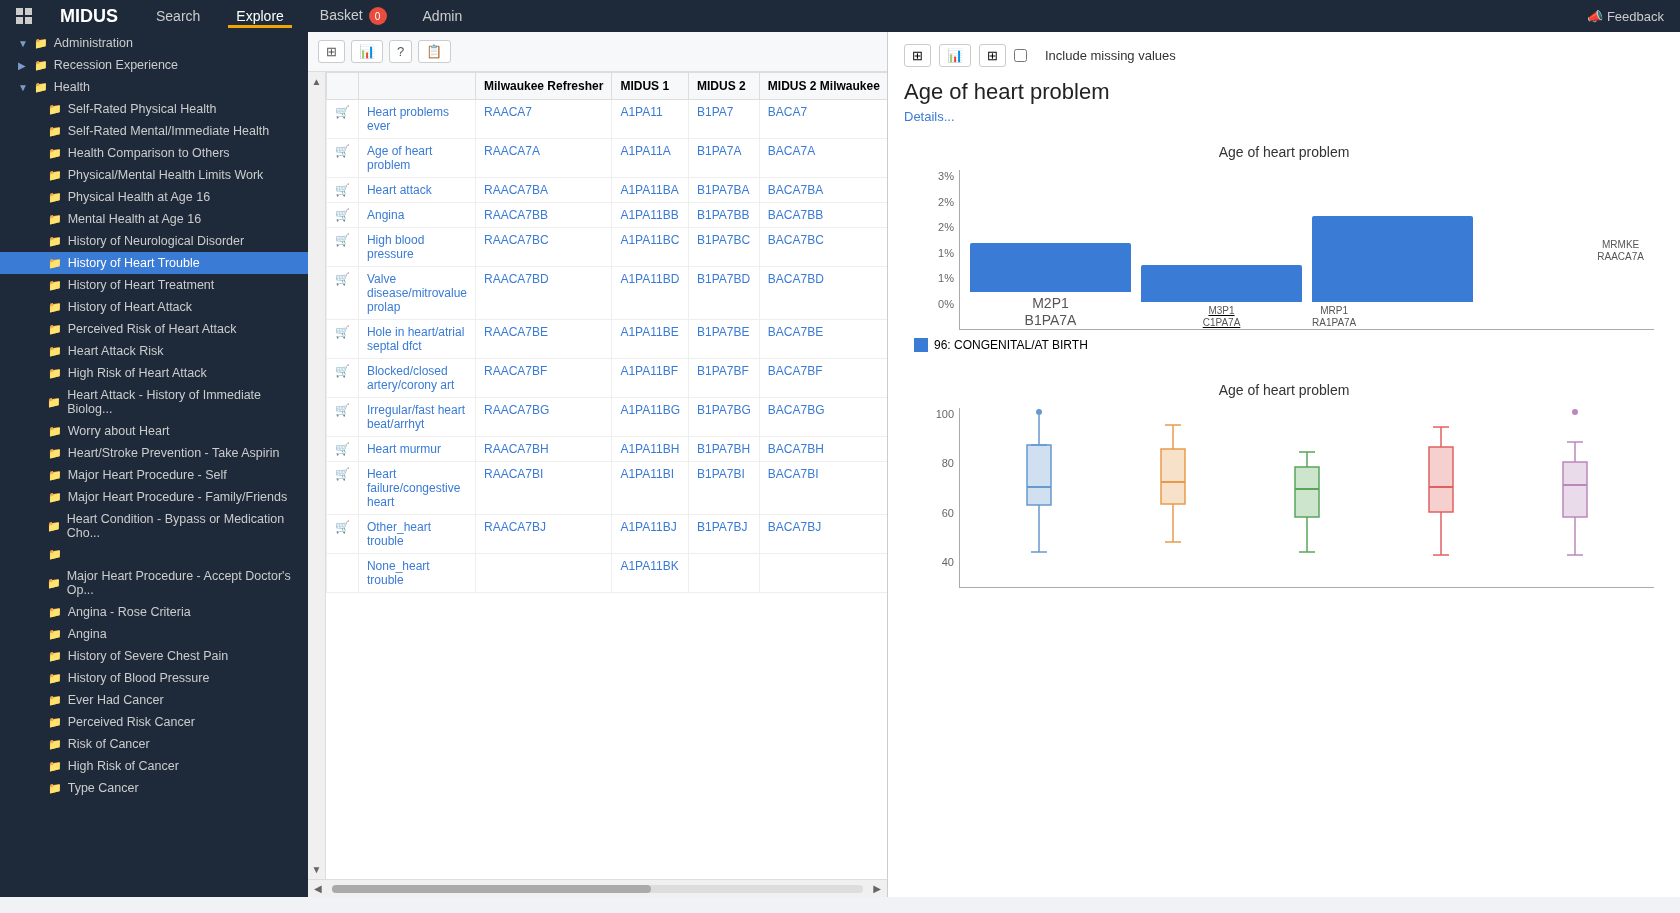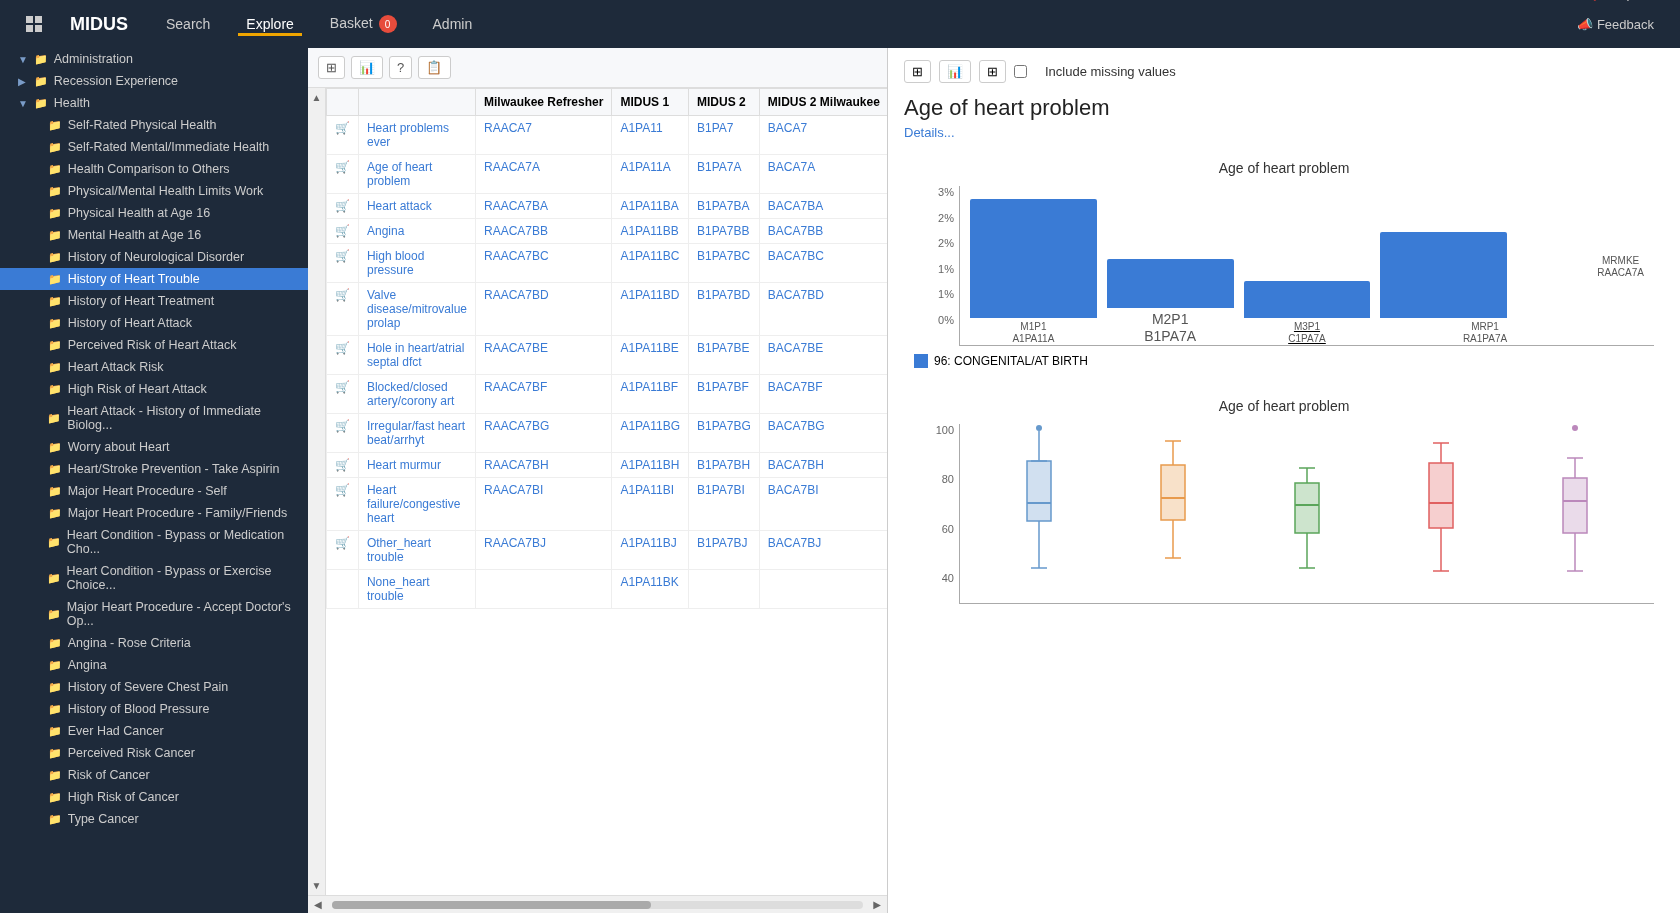--- a/index.html
+++ b/index.html
@@ -2,24 +2,24 @@
 <html><head>
   <meta charset="utf-8">
   <style>
     * { box-sizing: border-box; margin: 0; padding: 0; }
     body { font-family: Arial, sans-serif; font-size: 13px; background: #f0f2f5; overflow: hidden; height: 913px; width: 1680px; }
 
     
     .top-nav {
       background: #1e2a3a;
       color: #fff;
-      height: 48px;
+      height: 32px;
       display: flex;
       align-items: center;
-      padding: 0 26px;
+      padding: 0 16px;
       gap: 20px;
     }
     .top-nav .logo { font-weight: bold; font-size: 18px; color: #fff; margin-right: 10px; }
     .nav-item { color: #ccc; cursor: pointer; padding: 4px 8px; font-size: 14px; }
     .nav-item.active { color: #fff; border-bottom: 3px solid #f0a500; padding-bottom: 1px; }
     .nav-spacer { flex: 1; }
     .nav-right { display: flex; align-items: center; gap: 16px; color: #ccc; font-size: 13px; flex-direction: column; }
     .basket-badge { background: #e74c3c; color: #fff; border-radius: 50%; width: 18px; height: 18px; display: inline-flex; align-items: center; justify-content: center; font-size: 10px; margin-left: 2px; }
     .grid-icon { display: inline-grid; grid-template-columns: 1fr 1fr; gap: 2px; width: 16px; height: 16px; margin-right: 8px; }
     .grid-icon span { background: #ccc; display: block; }
@@ -344,21 +344,20 @@
       <span>Major Heart Procedure - Family/Friends</span>
     </div>
     <div class="sidebar-item indent-2">
       <span class="expand-btn"></span>
       <span class="folder-icon">📁</span>
       <span>Heart Condition - Bypass or Medication Cho...</span>
     </div>
     <div class="sidebar-item indent-2">
       <span class="expand-btn"></span>
       <span class="folder-icon">📁</span>
-      <span>Heart Condition - Bypass or Exercise Choice...</span>
     </div>
     <div class="sidebar-item indent-2">
       <span class="expand-btn"></span>
       <span class="folder-icon">📁</span>
       <span>Major Heart Procedure - Accept Doctor's Op...</span>
     </div>
     <div class="sidebar-item indent-2">
       <span class="expand-btn"></span>
       <span class="folder-icon">📁</span>
       <span>Angina - Rose Criteria</span>
@@ -570,42 +569,36 @@
           <div style="position:absolute;left:0;top:0;bottom:20px;width:40px;display:flex;flex-direction:column-reverse;justify-content:space-between;align-items:flex-end;font-size:11px;color:#666;">
             <span>0%</span>
             <span>1%</span>
             <span>1%</span>
             <span>2%</span>
             <span>2%</span>
             <span>3%</span>
           </div>
           <div style="display:flex;align-items:flex-end;height:160px;border-left:1px solid #aaa;border-bottom:1px solid #aaa;gap:10px;padding:0 10px;">
 
-            <div style="flex:1;display:flex;flex-direction:column;align-items:center;height:100%;">
-              <div style="flex:1;display:flex;align-items:flex-end;width:100%;">
-                <div style="width:100%;height:90%;background:#3a7bd5;border-radius:2px 2px 0 0;"></div>
-              </div>
-              <div style="font-size:10px;color:#555;text-align:center;line-height:1.2;margin-top:3px;">M1P1<br>A1PA11A</div>
-            </div>
 
             <div style="flex:1;display:flex;flex-direction:column;align-items:center;height:100%;">
               <div style="flex:1;display:flex;align-items:flex-end;width:100%;">
                 <div style="width:100%;height:40%;background:#3a7bd5;border-radius:2px 2px 0 0;"></div>
               </div>
               <div style="font-size:14px;color:#555;text-align:center;line-height:1.2;margin-top:3px;">M2P1<br>B1PA7A</div>
             </div>
 
             <div style="flex:1;display:flex;flex-direction:column;align-items:center;height:100%;text-decoration:underline;">
               <div style="flex:1;display:flex;align-items:flex-end;width:100%;">
                 <div style="width:100%;height:28%;background:#3a7bd5;border-radius:2px 2px 0 0;"></div>
               </div>
               <div style="font-size:10px;color:#555;text-align:center;line-height:1.2;margin-top:3px;">M3P1<br>C1PA7A</div>
             </div>
 
-            <div style="flex:1;display:flex;flex-direction:column;align-items:flex-end;height:100%;">
+            <div style="flex:1;display:flex;flex-direction:column;align-items:flex-start;height:100%;">
               <div style="flex:1;display:flex;align-items:flex-end;width:100%;">
                 <div style="width:100%;height:65%;background:#3a7bd5;border-radius:2px 2px 0 0;"></div>
               </div>
               <div style="font-size:10px;color:#555;text-align:center;line-height:1.2;margin-top:3px;">MRP1<br>RA1PA7A</div>
             </div>
 
             <div style="flex:1;display:flex;flex-direction:row;align-items:center;height:100%;">
               <div style="flex:1;display:flex;align-items:flex-end;width:100%;">
                 <div style="width:100%;height:84%;background:#3a7bd5;border-radius:2px 2px 0 0;"></div>
               </div>

